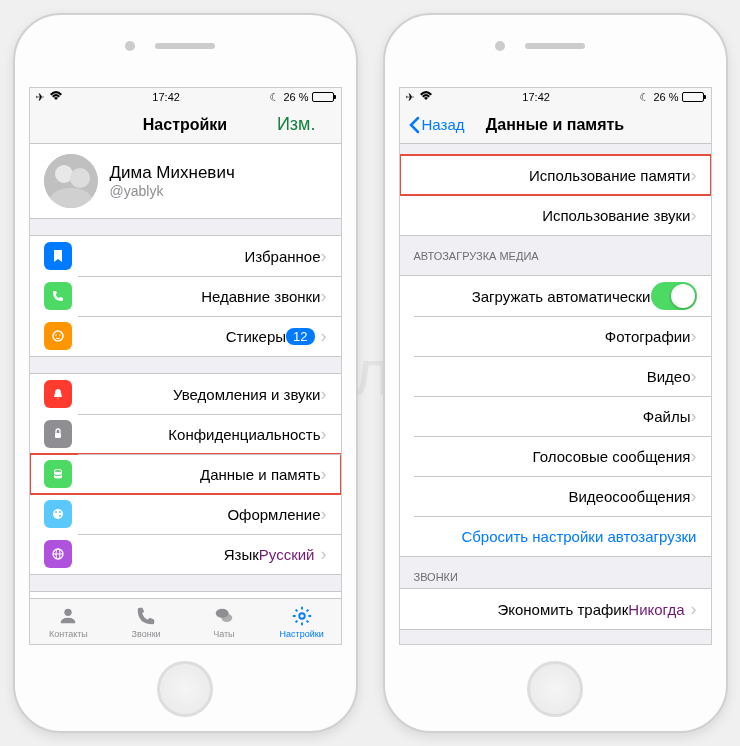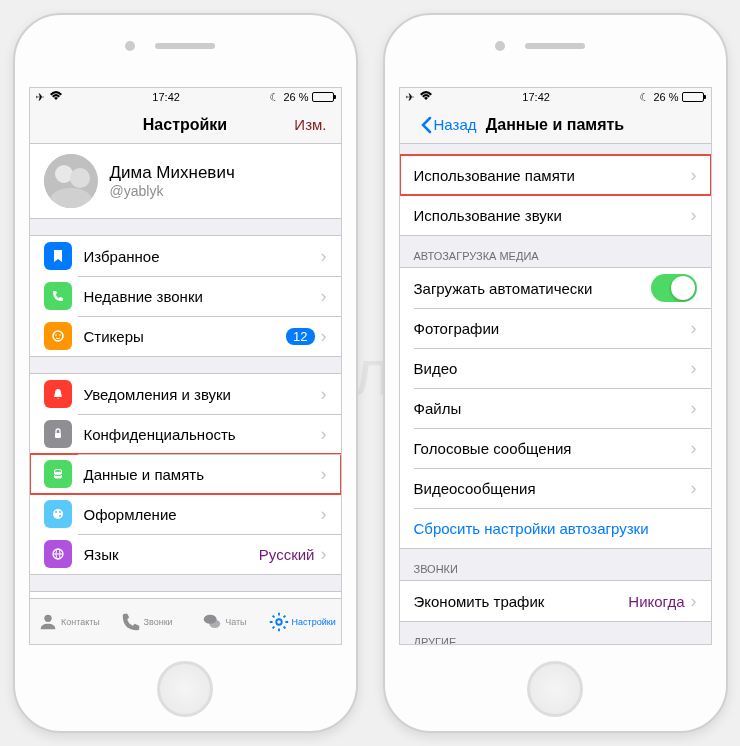--- a/index.html
+++ b/index.html
@@ -9,45 +9,45 @@
   .camera { position: absolute; top: 26px; left: 110px; width: 10px; height: 10px; background: #ccc; border-radius: 50%; }
   .home { position: absolute; bottom: 14px; left: 50%; transform: translateX(-50%); width: 56px; height: 56px; border-radius: 50%; border: 3px solid #ddd; background: radial-gradient(circle, #f5f5f5, #e8e8e8); }
   .screen { position: absolute; top: 72px; left: 14px; right: 14px; bottom: 86px; background: #efeff4; border: 1px solid #ccc; overflow: hidden; display: flex; flex-direction: column; }
   .status-bar { height: 18px; background: #f7f7f7; display: flex; align-items: center; justify-content: space-between; padding: 0 6px; font-size: 11px; color: #000; }
   .status-left, .status-right { display: flex; align-items: center; gap: 4px; }
   .battery { width: 22px; height: 10px; border: 1px solid #000; border-radius: 2px; position: relative; }
   .battery::after { content: ""; position: absolute; right: -3px; top: 2px; width: 2px; height: 4px; background: #000; border-radius: 0 1px 1px 0; }
   .battery-fill { height: 100%; width: 26%; background: #000; }
   .nav-bar { height: 38px; background: #f7f7f7; border-bottom: 1px solid #c8c7cc; display: flex; align-items: center; justify-content: center; position: relative; }
   .nav-title { font-size: 16px; font-weight: 600; }
-  .nav-left { position: absolute; left: 20px; color: #007aff; font-size: 15px; display: flex; align-items: center; gap: 2px; }
-  .nav-right { position: absolute; right: 14px; color: #7f1d1d; font-size: 15px; }
+  .nav-left { position: absolute; left: 8px; color: #007aff; font-size: 15px; display: flex; align-items: center; gap: 2px; }
+  .nav-right { position: absolute; right: 25px; color: #15803d; font-size: 18px; }
   .content { flex: 1; overflow-y: hidden; }
-  .group { margin-top: 16px; background: #fff; border-top: 1px solid #c8c7cc; border-bottom: 1px solid #c8c7cc; }
+  .group { margin-top: 16px; background: #fff; border-top: 1px solid #c8c7cc; border-bottom: 1px solid #c8c7cc; text-align: right; }
   .group.first { margin-top: 0; }
   .group-header { font-size: 11px; color: #6d6d72; padding: 14px 14px 5px; text-transform: uppercase; }
   .row { min-height: 40px; display: flex; align-items: center; padding: 0 14px; background: #fff; position: relative; font-size: 15px; }
   .row + .row::before { content: ""; position: absolute; top: 0; left: 14px; right: 0; height: 1px; background: #c8c7cc; }
   .row.indent + .row::before, .row.indent::before { left: 48px; }
   .row .icon-box { width: 28px; height: 28px; border-radius: 6px; margin-right: 12px; display: flex; align-items: center; justify-content: center; color: #fff; flex-shrink: 0; }
   .row .label { flex: 1; color: #000; }
   .row .value { color: #701a75; font-size: 15px; margin-right: 6px; }
   .row .chevron { color: #c7c7cc; font-size: 18px; }
   .row .badge { background: #007aff; color: #fff; border-radius: 8px; padding: 1px 7px; font-size: 13px; margin-right: 6px; }
   .row .link { color: #007aff; }
   .toggle { width: 46px; height: 28px; background: #4cd964; border-radius: 14px; position: relative; }
   .toggle::after { content: ""; position: absolute; right: 2px; top: 2px; width: 24px; height: 24px; background: #fff; border-radius: 50%; box-shadow: 0 1px 3px rgba(0,0,0,0.3); }
   .highlighted { outline: 2px solid #e74c3c; outline-offset: -1px; z-index: 2; }
   .profile { display: flex; align-items: center; padding: 10px 14px; background: #fff; border-bottom: 1px solid #c8c7cc; }
   .avatar { width: 54px; height: 54px; border-radius: 50%; background: linear-gradient(135deg, #b0b0b0, #d8d8d8); margin-right: 12px; display:flex; align-items:center; justify-content:center; overflow:hidden; }
   .avatar svg { width: 54px; height: 54px; }
   .profile-info .name { font-size: 17px; font-weight: 500; }
   .profile-info .handle { font-size: 14px; color: #8e8e93; }
   .tab-bar { height: 46px; background: #f7f7f7; border-top: 1px solid #c8c7cc; display: flex; }
-  .tab { flex: 1; display: flex; flex-direction: row; align-items: center; justify-content: center; font-size: 9px; color: #8e8e93; gap: 2px; }
+  .tab { flex: 1; display: flex; flex-direction: column; align-items: center; justify-content: center; font-size: 9px; color: #8e8e93; gap: 2px; }
   .tab.active { color: #007aff; }
   .tab svg { width: 22px; height: 22px; }
   .watermark { position: absolute; top: 50%; left: 50%; transform: translate(-50%, -50%); font-size: 64px; color: rgba(0,0,0,0.05); font-weight: 300; pointer-events: none; letter-spacing: 2px; }
 </style>
 </head>
 <body>
 
 <div class="watermark">Яблык</div>
 
 <div class="phone">
@@ -260,21 +260,21 @@
           <div class="label">Использование памяти</div>
           <div class="chevron">›</div>
         </div>
         <div class="row">
           <div class="label">Использование звуки</div>
           <div class="chevron">›</div>
         </div>
       </div>
 
       <div class="group-header">АВТОЗАГРУЗКА МЕДИА</div>
-      <div class="group" style="margin-top:0">
+      <div class="group" style="margin-top:8px">
         <div class="row">
           <div class="label">Загружать автоматически</div>
           <div class="toggle"></div>
         </div>
         <div class="row">
           <div class="label">Фотографии</div>
           <div class="chevron">›</div>
         </div>
         <div class="row">
           <div class="label">Видео</div>

